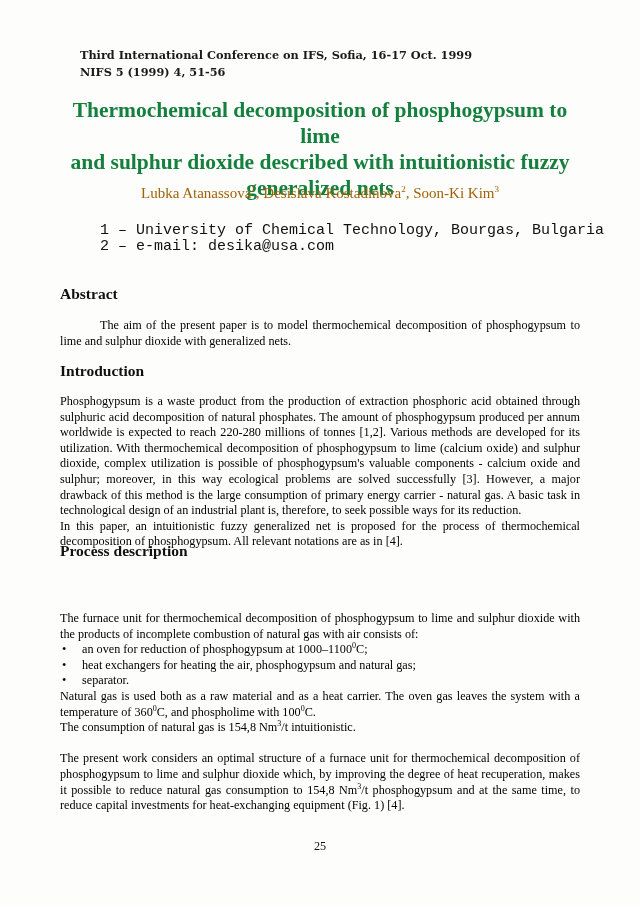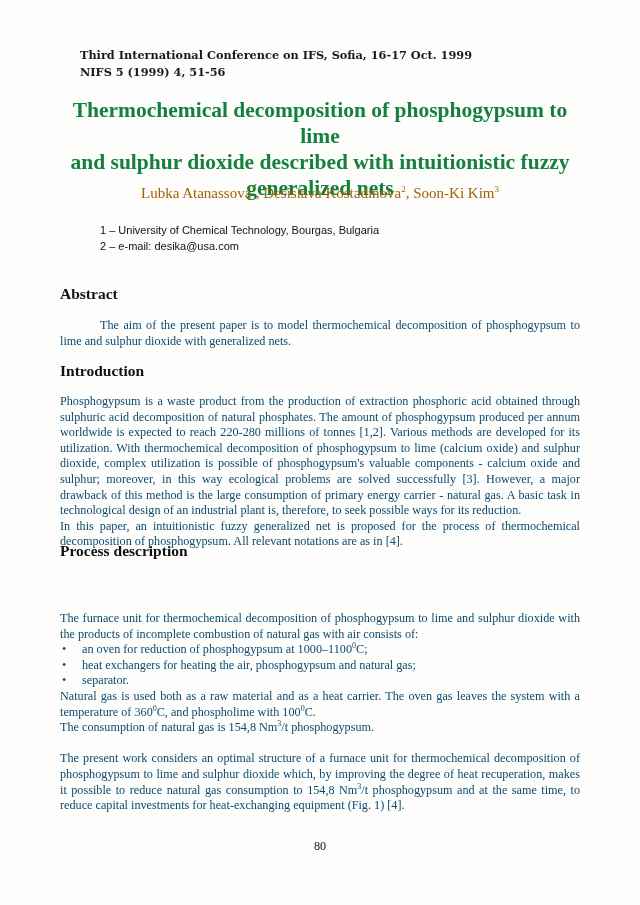--- a/index.html
+++ b/index.html
@@ -2,23 +2,23 @@
 <html><head>
 <meta charset="utf-8">
 <style>
   html, body { margin: 0; padding: 0; background: #ffffff; }
   body { width: 640px; height: 905px; position: relative; overflow: hidden; color: #111; }
   .page { position: absolute; left: 0; top: 0; width: 640px; height: 905px; background: #fdfdfc; }
   .header { position: absolute; left: 80px; top: 47px; font-family: "DejaVu Serif", serif; font-weight: bold; font-size: 11.3px; line-height: 17px; color: #1a1a1a; }
   .title { position: absolute; left: 60px; width: 520px; top: 97px; text-align: center; font-family: "Liberation Serif", serif; font-weight: bold; font-size: 21.5px; line-height: 26px; color: #15803d; }
   .authors { position: absolute; left: 60px; width: 520px; top: 185px; text-align: center; font-family: "Liberation Serif", serif; font-size: 15px; color: #a16207; }
   .authors sup { font-size: 9px; }
-  .affil { position: absolute; left: 100px; top: 223px; font-family: Liberation Sans, sans-serif; font-size: 11px; line-height: 15.5px; color: #111; }
+  .affil { position: absolute; left: 100px; top: 223px; font-family: Liberation Mono, monospace; font-size: 15px; line-height: 15.5px; color: #111; }
   .h2 { position: absolute; left: 60px; font-family: "Liberation Serif", serif; font-weight: bold; font-size: 15.5px; color: #111; }
-  .para { position: absolute; left: 60px; width: 520px; font-family: "Liberation Serif", serif; font-size: 12.2px; line-height: 15.6px; text-align: justify; color: #0c4a6e; }
+  .para { position: absolute; left: 60px; width: 520px; font-family: "Liberation Serif", serif; font-size: 12.2px; line-height: 15.6px; text-align: justify; color: #000000; }
   .para p { margin: 0; }
   .indent { text-indent: 40px; }
   .bullets { list-style: none; margin: 0; padding: 0; }
   .bullets li { position: relative; padding-left: 22px; }
   .bullets li .dot { position: absolute; left: 2px; top: 0; }
   sup { font-size: 8px; line-height: 0; }
   .pagenum { position: absolute; left: 0; width: 640px; top: 839px; text-align: center; font-family: "Liberation Serif", serif; font-size: 12.2px; color: #111; }
 </style>
 </head>
 <body>
@@ -58,18 +58,18 @@
 
   <div class="h2" style="top:542px;">Process description</div>
   <div class="para" style="top:611px;">
     <p>The furnace unit for thermochemical decomposition of phosphogypsum to lime and sulphur dioxide with the products of incomplete combustion of natural gas with air consists of:</p>
     <ul class="bullets">
       <li><span class="dot">•</span><span>an oven for reduction of phosphogypsum at 1000–1100</span><sup>0</sup><span>C;</span></li>
       <li><span class="dot">•</span><span>heat exchangers for heating the air, phosphogypsum and natural gas;</span></li>
       <li><span class="dot">•</span><span>separator.</span></li>
     </ul>
     <p><span>Natural gas is used both as a raw material and as a heat carrier. The oven gas leaves the system with a temperature of 360</span><sup>0</sup><span>C, and phospholime with 100</span><sup>0</sup><span>C.</span></p>
-    <p><span>The consumption of natural gas is 154,8 Nm</span><sup>3</sup><span>/t phosphogypsum.</span></p>
+    <p><span>The consumption of natural gas is 154,8 Nm</span><sup>3</sup><span>/t intuitionistic.</span></p>
     <p style="margin-top:15.6px;"><span>The present work considers an optimal structure of a furnace unit for thermochemical decomposition of phosphogypsum to lime and sulphur dioxide which, by improving the degree of heat recuperation, makes it possible to reduce natural gas consumption to 154,8 Nm</span><sup>3</sup><span>/t phosphogypsum and at the same time, to reduce capital investments for heat-exchanging equipment (Fig. 1) [4].</span></p>
   </div>
 
-  <div class="pagenum">80</div>
+  <div class="pagenum">25</div>
 </div>
 
 </body></html>

